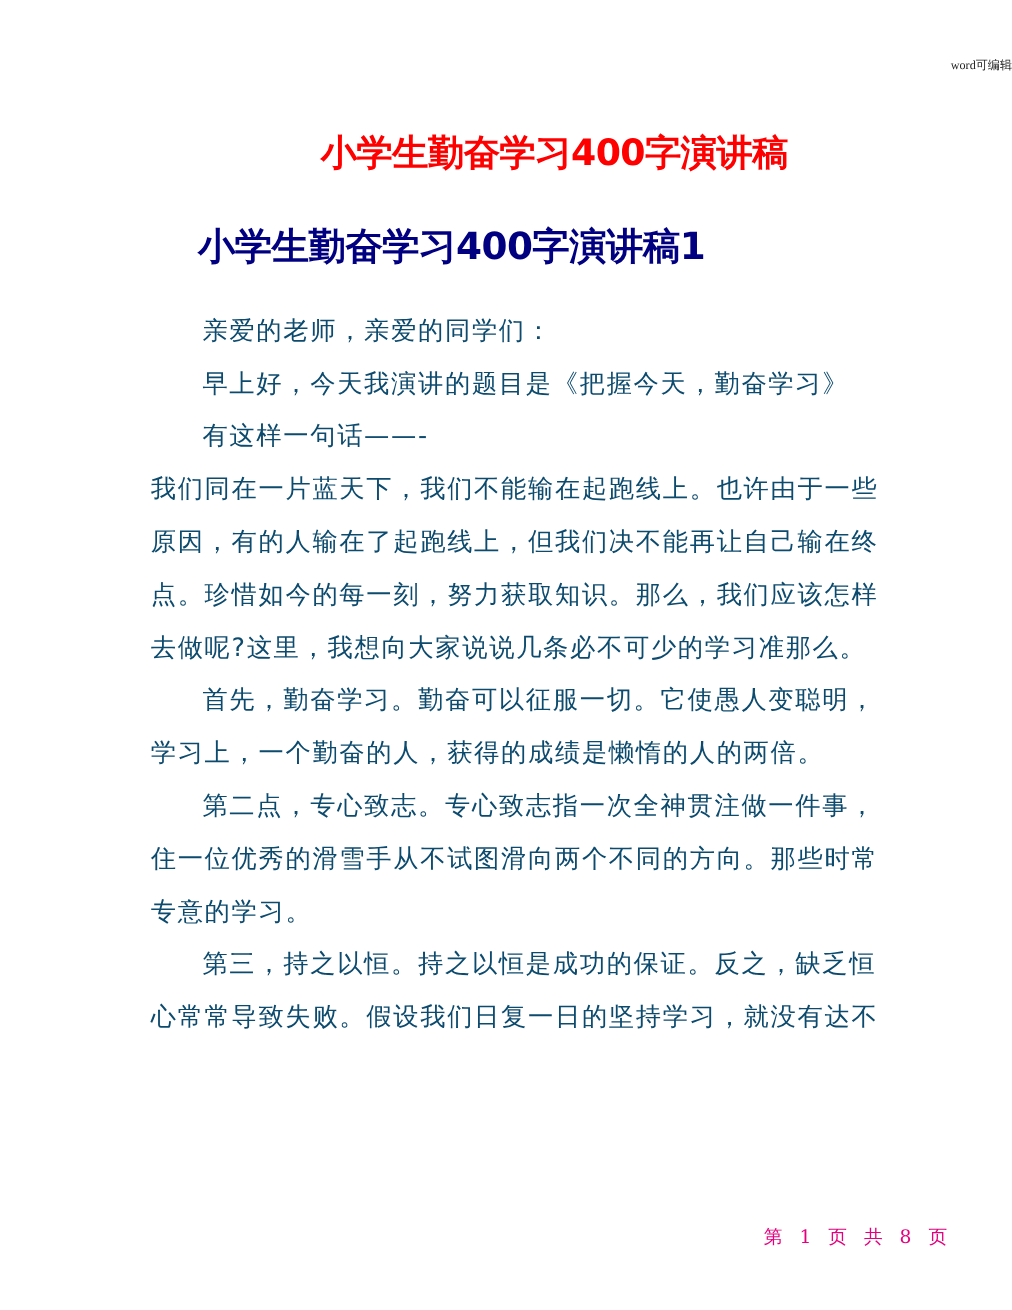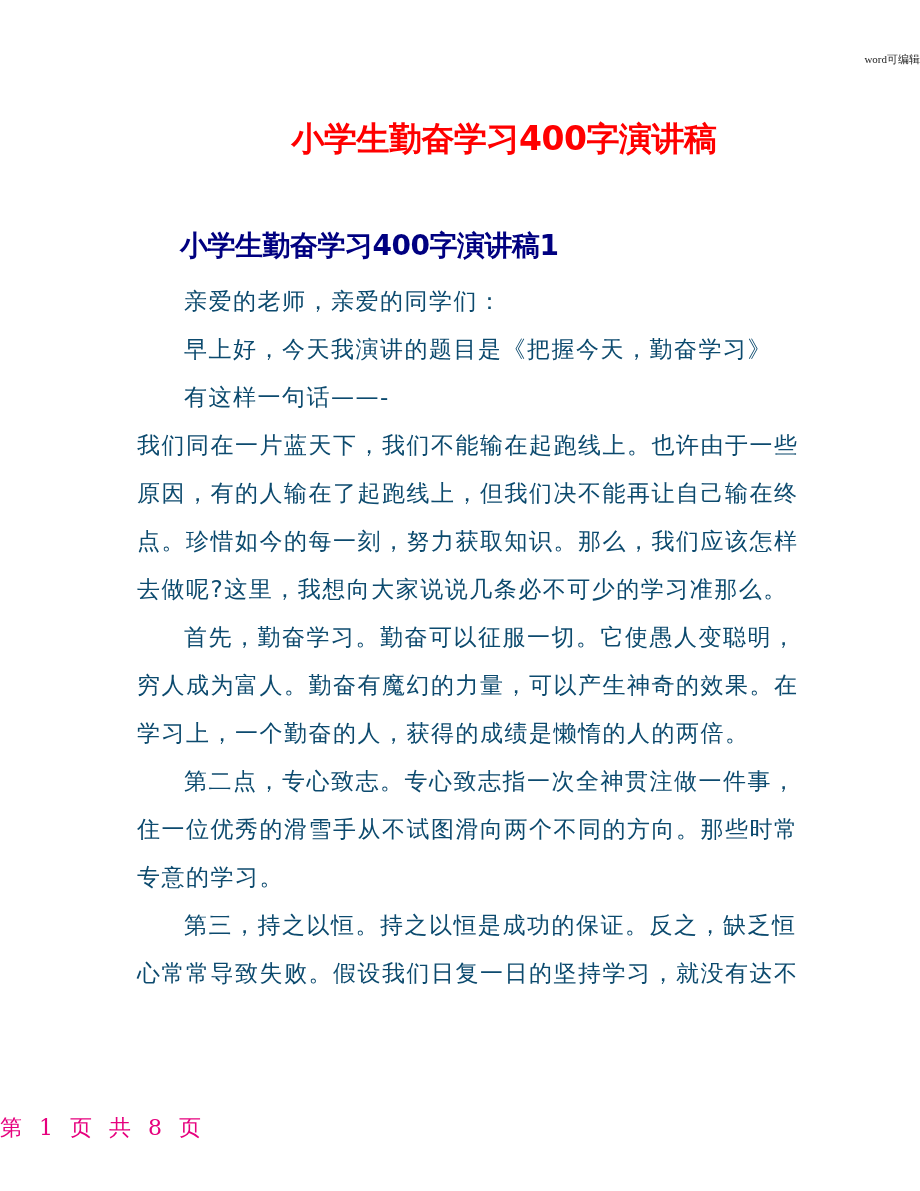--- a/index.html
+++ b/index.html
@@ -34,25 +34,25 @@
     font-family: "DejaVu Sans", "Liberation Sans", sans-serif;
     font-weight: bold;
     font-size: 33px;
     line-height: 44px;
     color: #ff0000;
     letter-spacing: -0.5px;
     padding-left: 44px;
   }
   .section-title {
     position: absolute;
-    top: 228px;
+    top: 206px;
     left: 180px;
     font-family: "DejaVu Sans", "Liberation Sans", sans-serif;
     font-weight: bold;
-    font-size: 28px;
+    font-size: 34px;
     line-height: 36px;
     color: #000080;
     letter-spacing: -0.5px;
   }
   .body {
     position: absolute;
     top: 283px;
     left: 137px;
     width: 648px;
   }
@@ -72,22 +72,22 @@
     padding-left: 47px;
   }
   .line.short {
     text-align-last: left;
   }
   .footer {
     position: absolute;
     top: 1113px;
     left: 0;
     width: 863px;
-    text-align: left;
-    font-size: 22px;
+    text-align: right;
+    font-size: 17px;
     color: #e6007e;
     font-family: "DejaVu Serif", "Liberation Serif", serif;
     word-spacing: 6px;
     letter-spacing: 2px;
   }
 </style>
 </head>
 <body>
 
 <div class="header-note">word可编辑</div>
@@ -98,21 +98,20 @@
 
 <div class="body" id="body-lines">
     <div class="line indent short">亲爱的老师，亲爱的同学们：</div>
     <div class="line indent short">早上好，今天我演讲的题目是《把握今天，勤奋学习》</div>
     <div class="line indent short">有这样一句话——-</div>
     <div class="line">我们同在一片蓝天下，我们不能输在起跑线上。也许由于一些</div>
     <div class="line">原因，有的人输在了起跑线上，但我们决不能再让自己输在终</div>
     <div class="line">点。珍惜如今的每一刻，努力获取知识。那么，我们应该怎样</div>
     <div class="line short">去做呢?这里，我想向大家说说几条必不可少的学习准那么。</div>
     <div class="line indent">首先，勤奋学习。勤奋可以征服一切。它使愚人变聪明，</div>
-    <div class="line">穷人成为富人。勤奋有魔幻的力量，可以产生神奇的效果。在</div>
     <div class="line short">学习上，一个勤奋的人，获得的成绩是懒惰的人的两倍。</div>
     <div class="line indent">第二点，专心致志。专心致志指一次全神贯注做一件事，</div>
     <div class="line">住一位优秀的滑雪手从不试图滑向两个不同的方向。那些时常</div>
     <div class="line short">专意的学习。</div>
     <div class="line indent">第三，持之以恒。持之以恒是成功的保证。反之，缺乏恒</div>
     <div class="line">心常常导致失败。假设我们日复一日的坚持学习，就没有达不</div>
   </div>
 
 <div class="footer">第 1 页 共 8 页</div>
 

